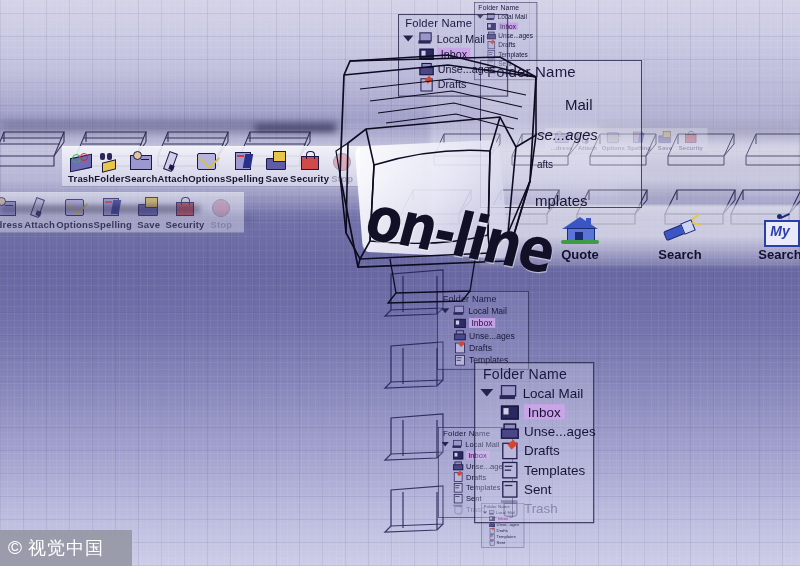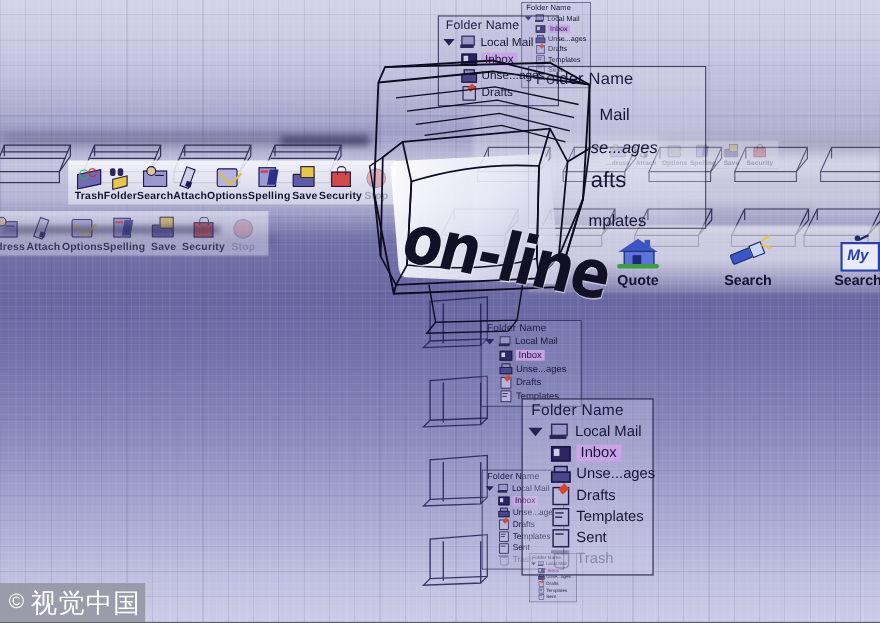--- a/index.html
+++ b/index.html
@@ -167,21 +167,21 @@
     transform:rotate(11deg) skewX(-4deg) scaleY(1.18);
     text-shadow:1px 1px 0 rgba(255,255,255,.5);
     white-space:nowrap;
   }
   .darkstrip{position:absolute;background:rgba(30,28,66,.55);filter:blur(3px);}
 
   
   #wm{position:absolute;left:0;bottom:0;height:36px;width:124px;
     background:rgba(150,152,166,.92);display:flex;align-items:center;gap:6px;padding-left:8px;}
   #wm .c{font-size:19px;color:#fff;}
-  #wm .t{font-size:24px;color:#fff;font-family:"DejaVu Sans",sans-serif;letter-spacing:1px;}
+  #wm .t{font-size:18px;color:#fff;font-family:"DejaVu Sans",sans-serif;letter-spacing:1px;}
 </style>
 </head>
 <body>
 
 <div id="stage">
 
   <div class="band b4"></div>
   <div class="grid2"></div>
   <div class="grid"></div>
 
@@ -567,27 +567,27 @@
           <span class="plabel">Drafts</span>
         </div>
     </div>
   </div>
 
   <div class="panel" style="left:480px;top:60px;z-index:2;">
     <div class="pbox" style="width:150px;height:140px;background:rgba(230,230,245,.25);">
       <div class="phead" style="font-size:15px;">Folder Name</div>
       <div style="height:8px;"></div>
       <div class="prow" style="height:30px;padding-left:60px;">
-          <span class="plabel" style="font-size:15px;">Mail</span>
+          <span class="plabel" style="font-size:15px;margin-left:20px;">Mail</span>
         </div>
       <div class="prow" style="height:30px;padding-left:52px;font-style:italic;">
           <span class="plabel" style="font-size:15px;">se...ages</span>
         </div>
       <div class="prow" style="height:30px;padding-left:52px;">
-          <span class="plabel" style="font-size:20px;">afts</span>
+          <span class="plabel" style="font-size:10px;">afts</span>
         </div>
       <div class="prow" style="height:30px;padding-left:50px;align-items:flex-end;">
           <span class="plabel" style="font-size:15px;">mplates</span>
         </div>
     </div>
   </div>
 
   <div class="panel" style="left:437px;top:291px;transform:scale(.82);opacity:.95;">
     <div class="pbox" style="width:100px;">
       <div class="phead">Folder Name</div>

